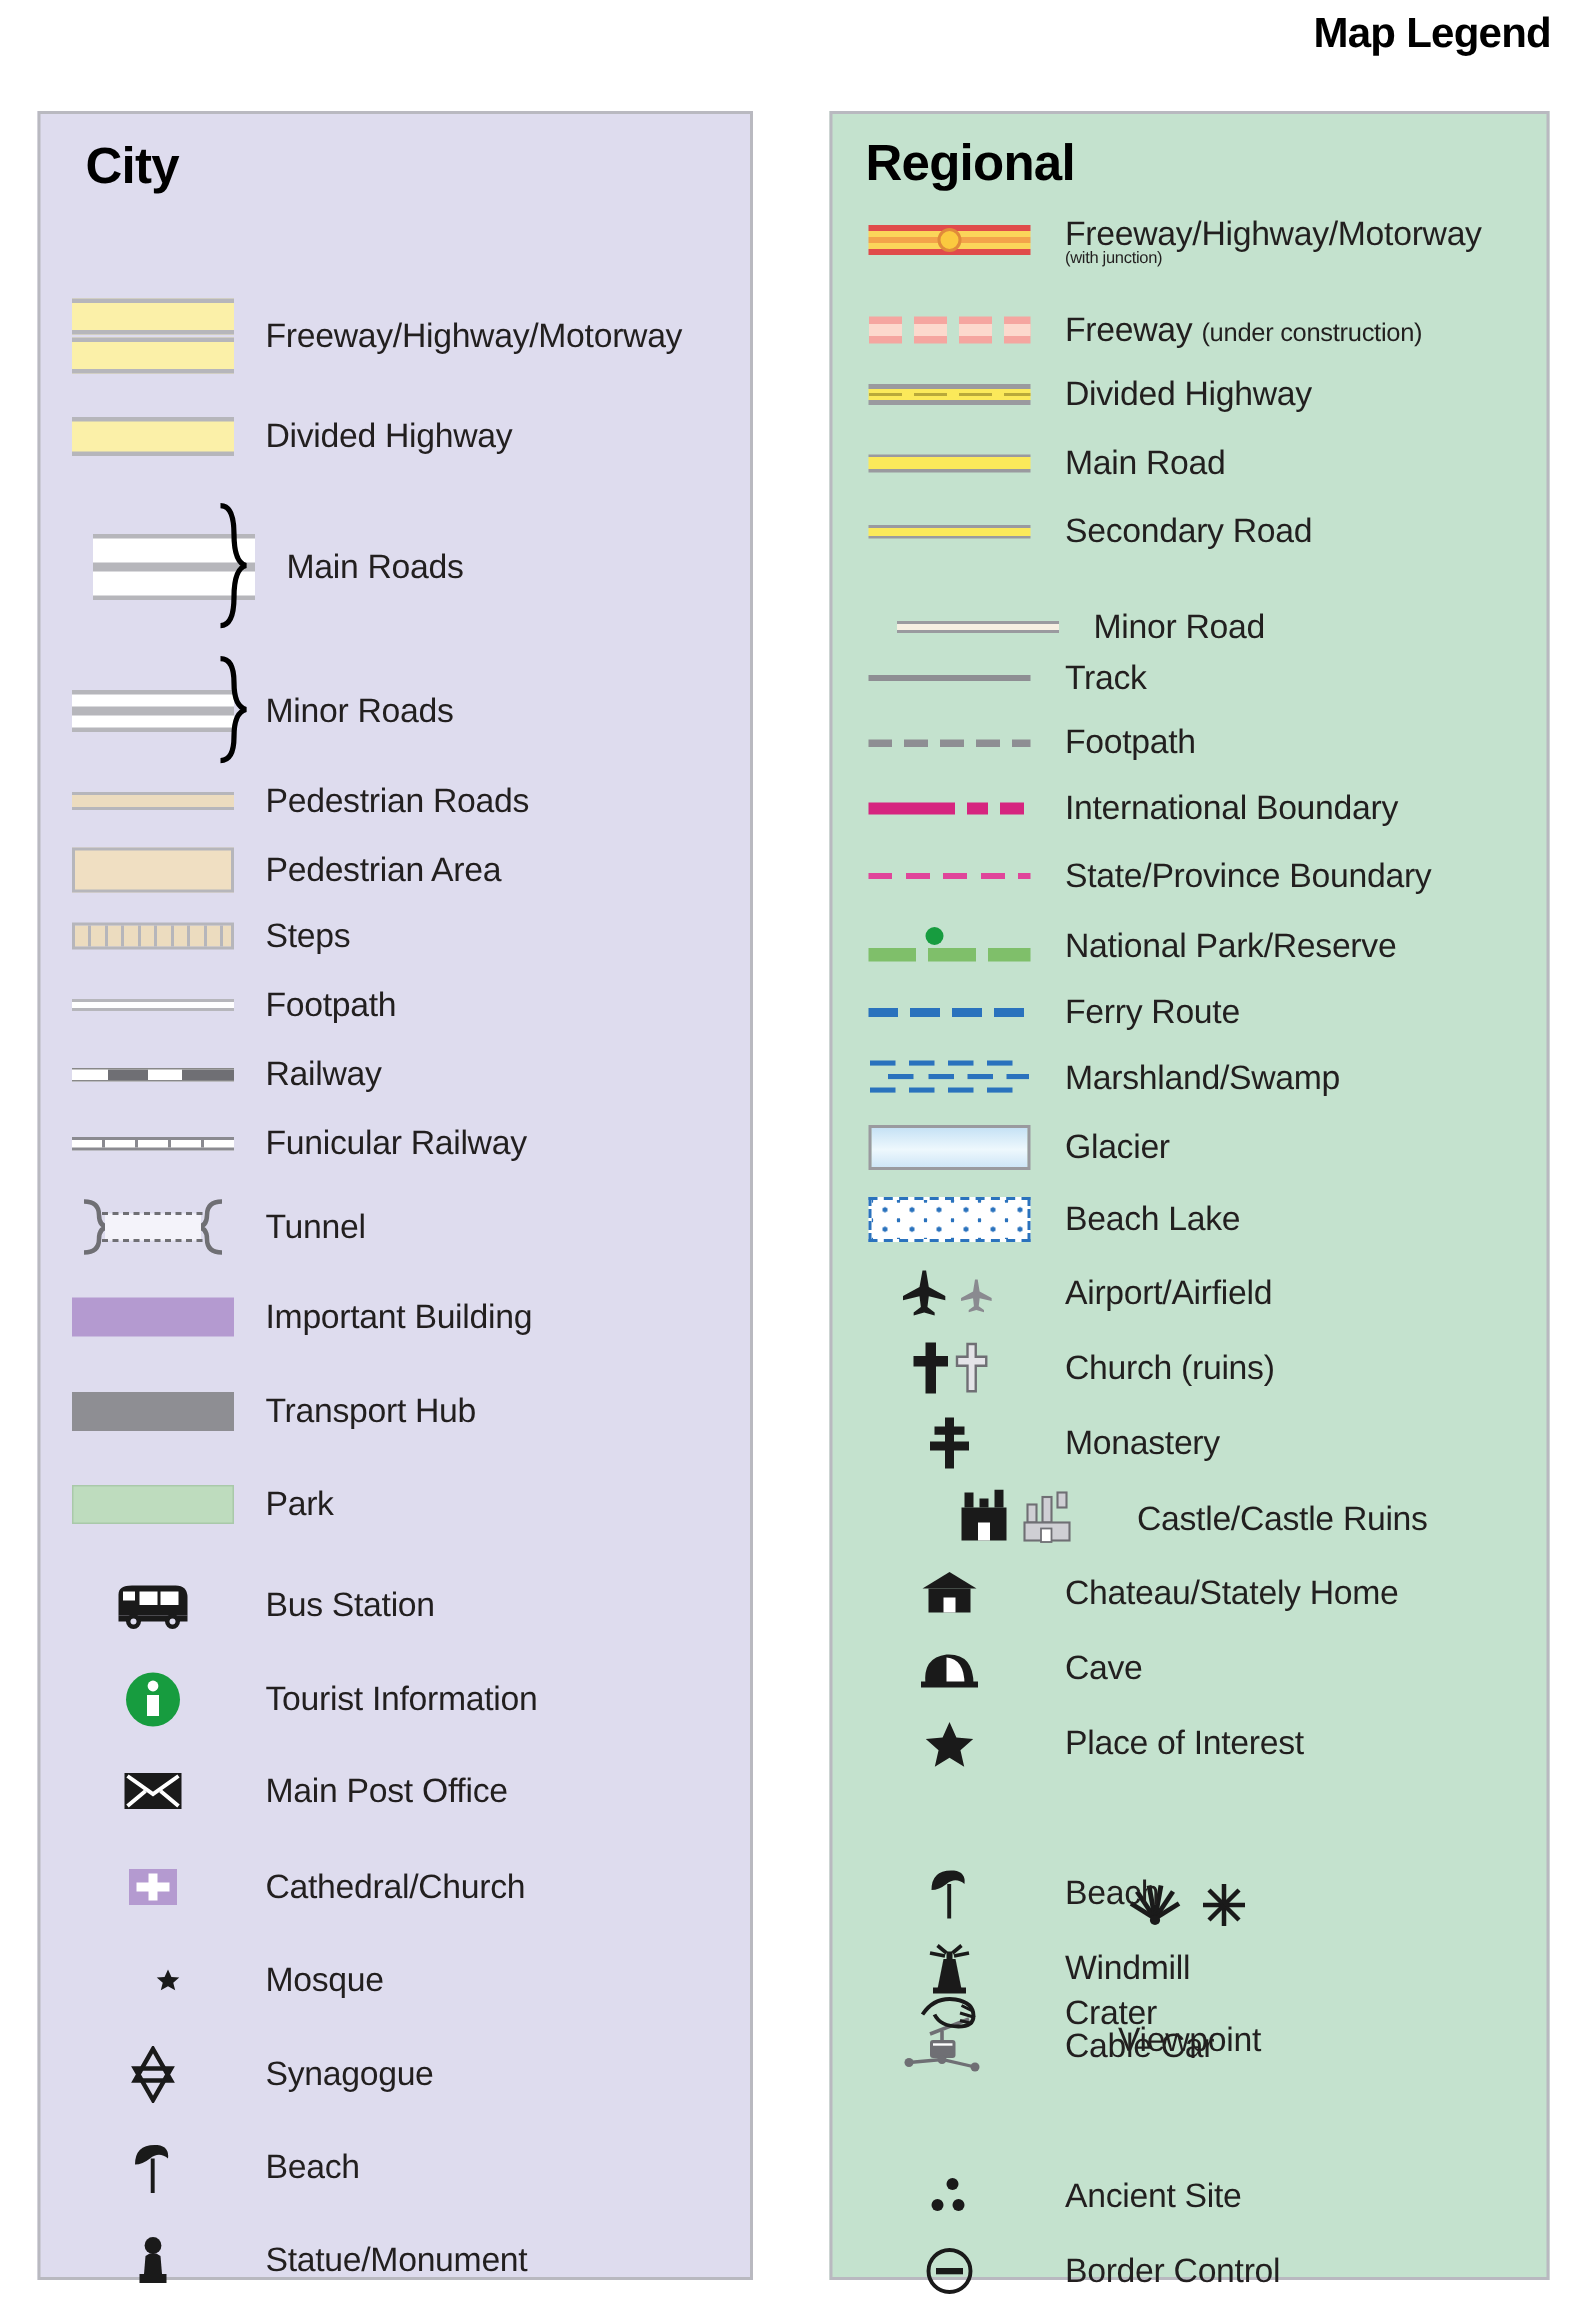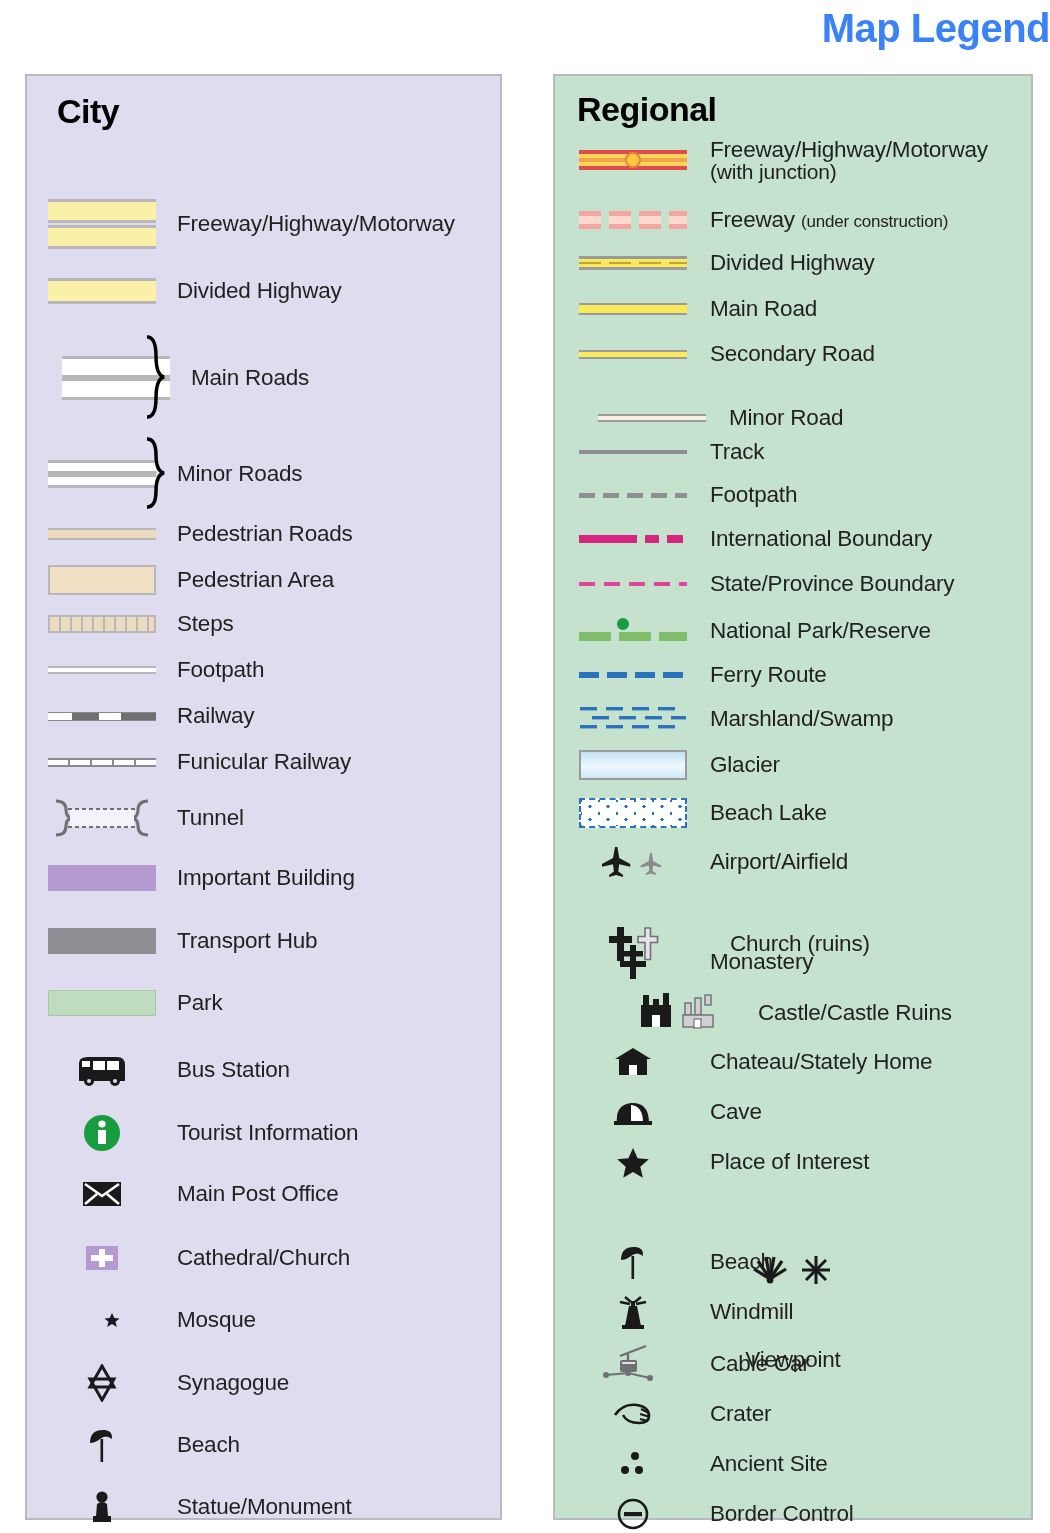--- a/index.html
+++ b/index.html
@@ -5,25 +5,25 @@
   html,body{margin:0;padding:0;}
   body{
     width:1050px;height:1533px;
     background:#ffffff;
     font-family:"Liberation Sans", sans-serif;
     position:relative;
     overflow:hidden;
   }
   #title{
     position:absolute;
-    top:8px; right:0;
-    font-size:40px;
+    top:8px; right:16px;
+    font-size:28px;
     font-weight:bold;
     letter-spacing:-0.5px;
-    color:#3b82f6;
+    color:#000000;
     line-height:1;
   }
   .panel{
     position:absolute;
     border:2px solid #b9b9c0;
     box-sizing:border-box;
   }
   #city-panel{
     left:25px; top:74px; width:477px; height:1446px;
     background:#dedcee;
@@ -58,21 +58,21 @@
     position:relative;
   }
   #city-panel .sym{width:150px;flex:0 0 150px;}
   .lbl{
     font-size:22.5px;
     color:#221f1f;
     white-space:nowrap;
     letter-spacing:-0.2px;
   }
   .lbl .sub{font-size:17px;}
-  .lbl .sub2{font-size:21px;display:block;margin-top:-3px;}
+  .lbl .sub2{font-size:11px;display:block;margin-top:-3px;}
 
   
   .cityband{
     width:108px;
     box-sizing:border-box;
   }
   .fw-band{height:18px;background:#fbf0a8;border-top:3px solid #b6b6bb;border-bottom:3px solid #b6b6bb;}
   .fw-stack{display:flex;flex-direction:column;gap:2px;}
   .dh-band{height:26px;background:#fbf0a8;border-top:3px solid #b6b6bb;border-bottom:3px solid #b6b6bb;}
   .white-band{height:22px;background:#ffffff;border-top:3px solid #b6b6bb;border-bottom:3px solid #b6b6bb;}
@@ -489,21 +489,21 @@
   <div class="row" style="top:766px;height:40px;">
     <div class="sym">
       <svg width="80" height="34" viewBox="0 0 80 34">
         <path d="M22 2 h2.4 l1.8 11 11 6 v2.8 l-11-2.6 -0.9 7.2 4.8 3.6 v2 l-7-2 -7 2 v-2 l4.8-3.6 -0.9-7.2 -11 2.6 v-2.8 l11-6 z" fill="#1a1a1a"></path>
         <path d="M57 8 h1.8 l1.3 8 8 4.4 v2 l-8-1.9 -0.6 5.3 3.5 2.6 v1.5 l-5.1-1.5 -5.1 1.5 v-1.5 l3.5-2.6 -0.6-5.3 -8 1.9 v-2 l8-4.4 z" fill="#8a8a90"></path>
       </svg>
     </div>
     <div class="lbl">Airport/Airfield</div>
   </div>
 
-  <div class="row" style="top:848px;height:40px;gap:20px;">
+  <div class="row" style="top:816px;height:40px;">
     <div class="sym">
       <svg width="78" height="38" viewBox="0 0 78 38">
         <path d="M23 2 h7 v9 h8 v7 h-8 v18 h-7 v-18 h-8 v-7 h8 z" fill="#1a1a1a"></path>
         <path d="M51 3 h5.5 v8.5 h7 v6 h-7 v17 h-5.5 v-17 h-7 v-6 h7 z" fill="#e4e4e8" stroke="#6f6f74" stroke-width="1.6"></path>
       </svg>
     </div>
     <div class="lbl">Church (ruins)</div>
   </div>
 
   <div class="row" style="top:866px;height:40px;">
@@ -633,21 +633,21 @@
         <line x1="24" y1="19" x2="37" y2="19" stroke="#fff" stroke-width="1.6"></line>
         <path d="M8 31 L30 29 L52 34" fill="none" stroke="#6f6f74" stroke-width="2.2"></path>
         <circle cx="8" cy="31" r="3" fill="#6f6f74"></circle>
         <circle cx="30" cy="29" r="3" fill="#6f6f74"></circle>
         <circle cx="52" cy="34" r="3" fill="#6f6f74"></circle>
       </svg>
     </div>
     <div class="lbl">Cable Car</div>
   </div>
 
-  <div class="row" style="top:1318px;height:40px;">
+  <div class="row" style="top:1246px;height:40px;">
     <div class="sym">
       <svg width="48" height="30" viewBox="0 0 48 30">
         <path d="M6 16 Q14 4 28 6 Q40 8 40 17 Q40 24 30 24 Q18 24 14 16" fill="none" stroke="#1a1a1a" stroke-width="2.6"></path>
         <path d="M32 10 L40 14 M31 15 L41 18 M31 20 L39 22" stroke="#1a1a1a" stroke-width="2"></path>
       </svg>
     </div>
     <div class="lbl">Crater</div>
   </div>
 
   <div class="row" style="top:1368px;height:40px;">

